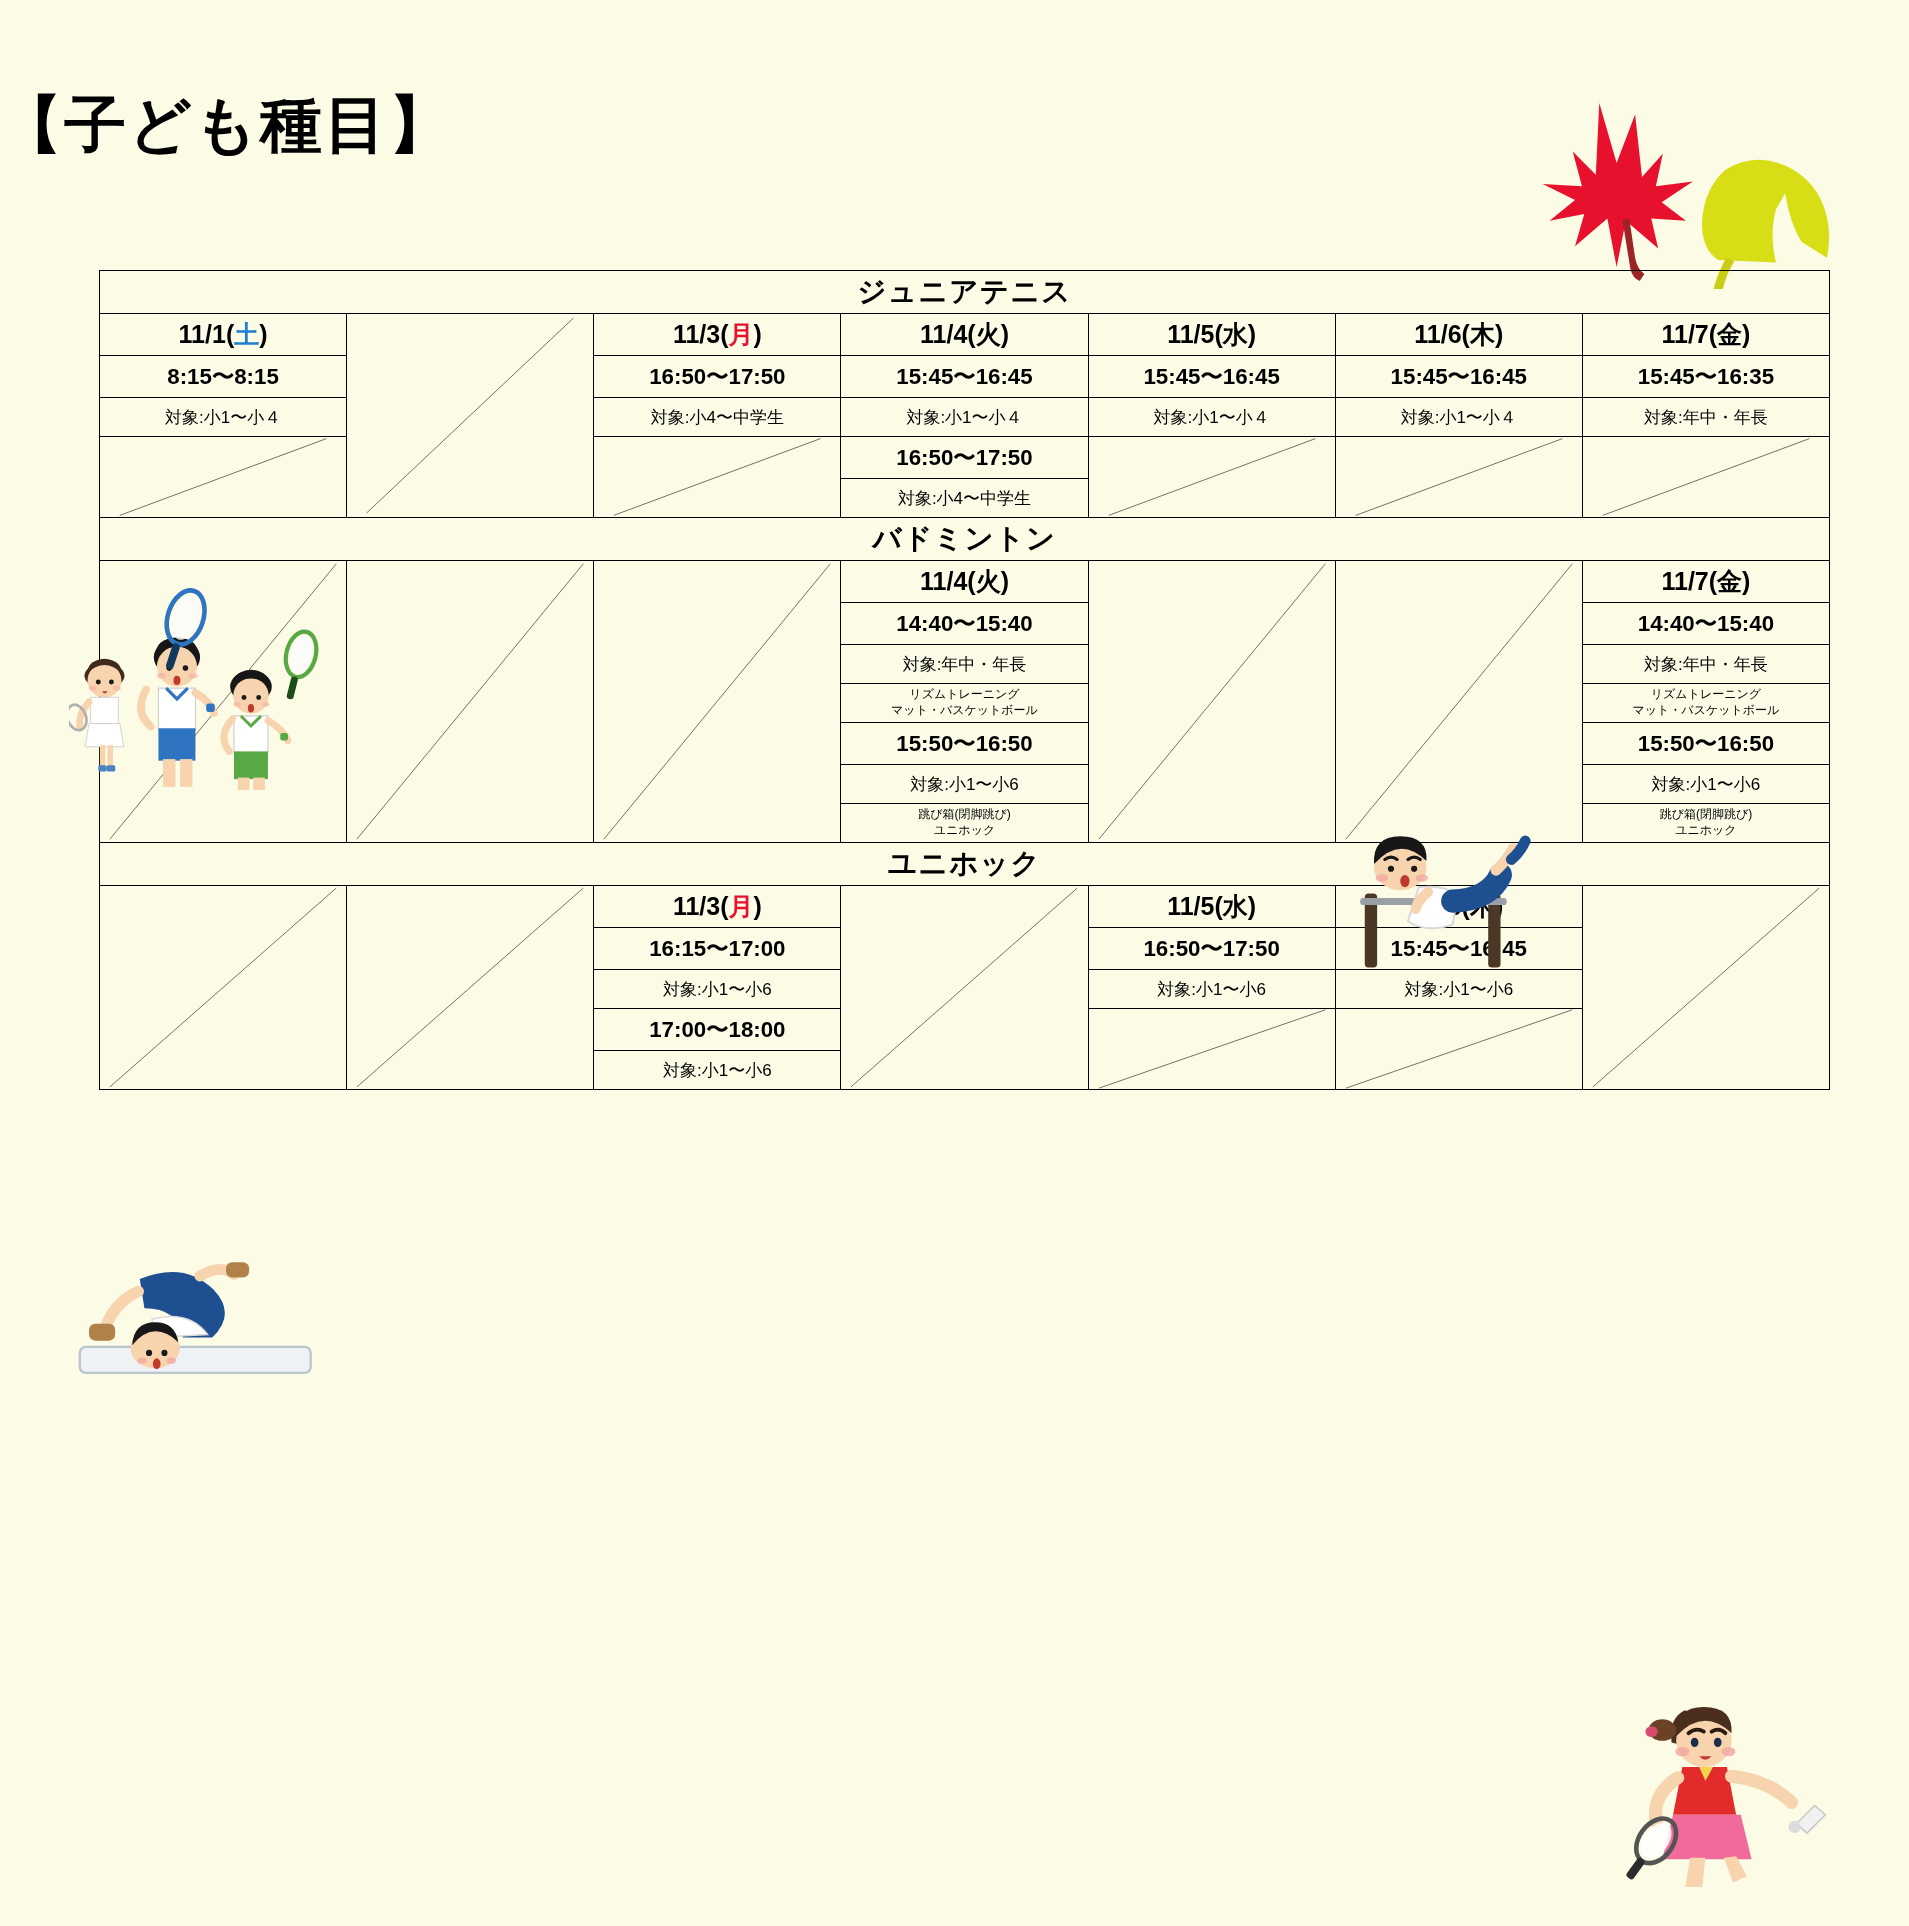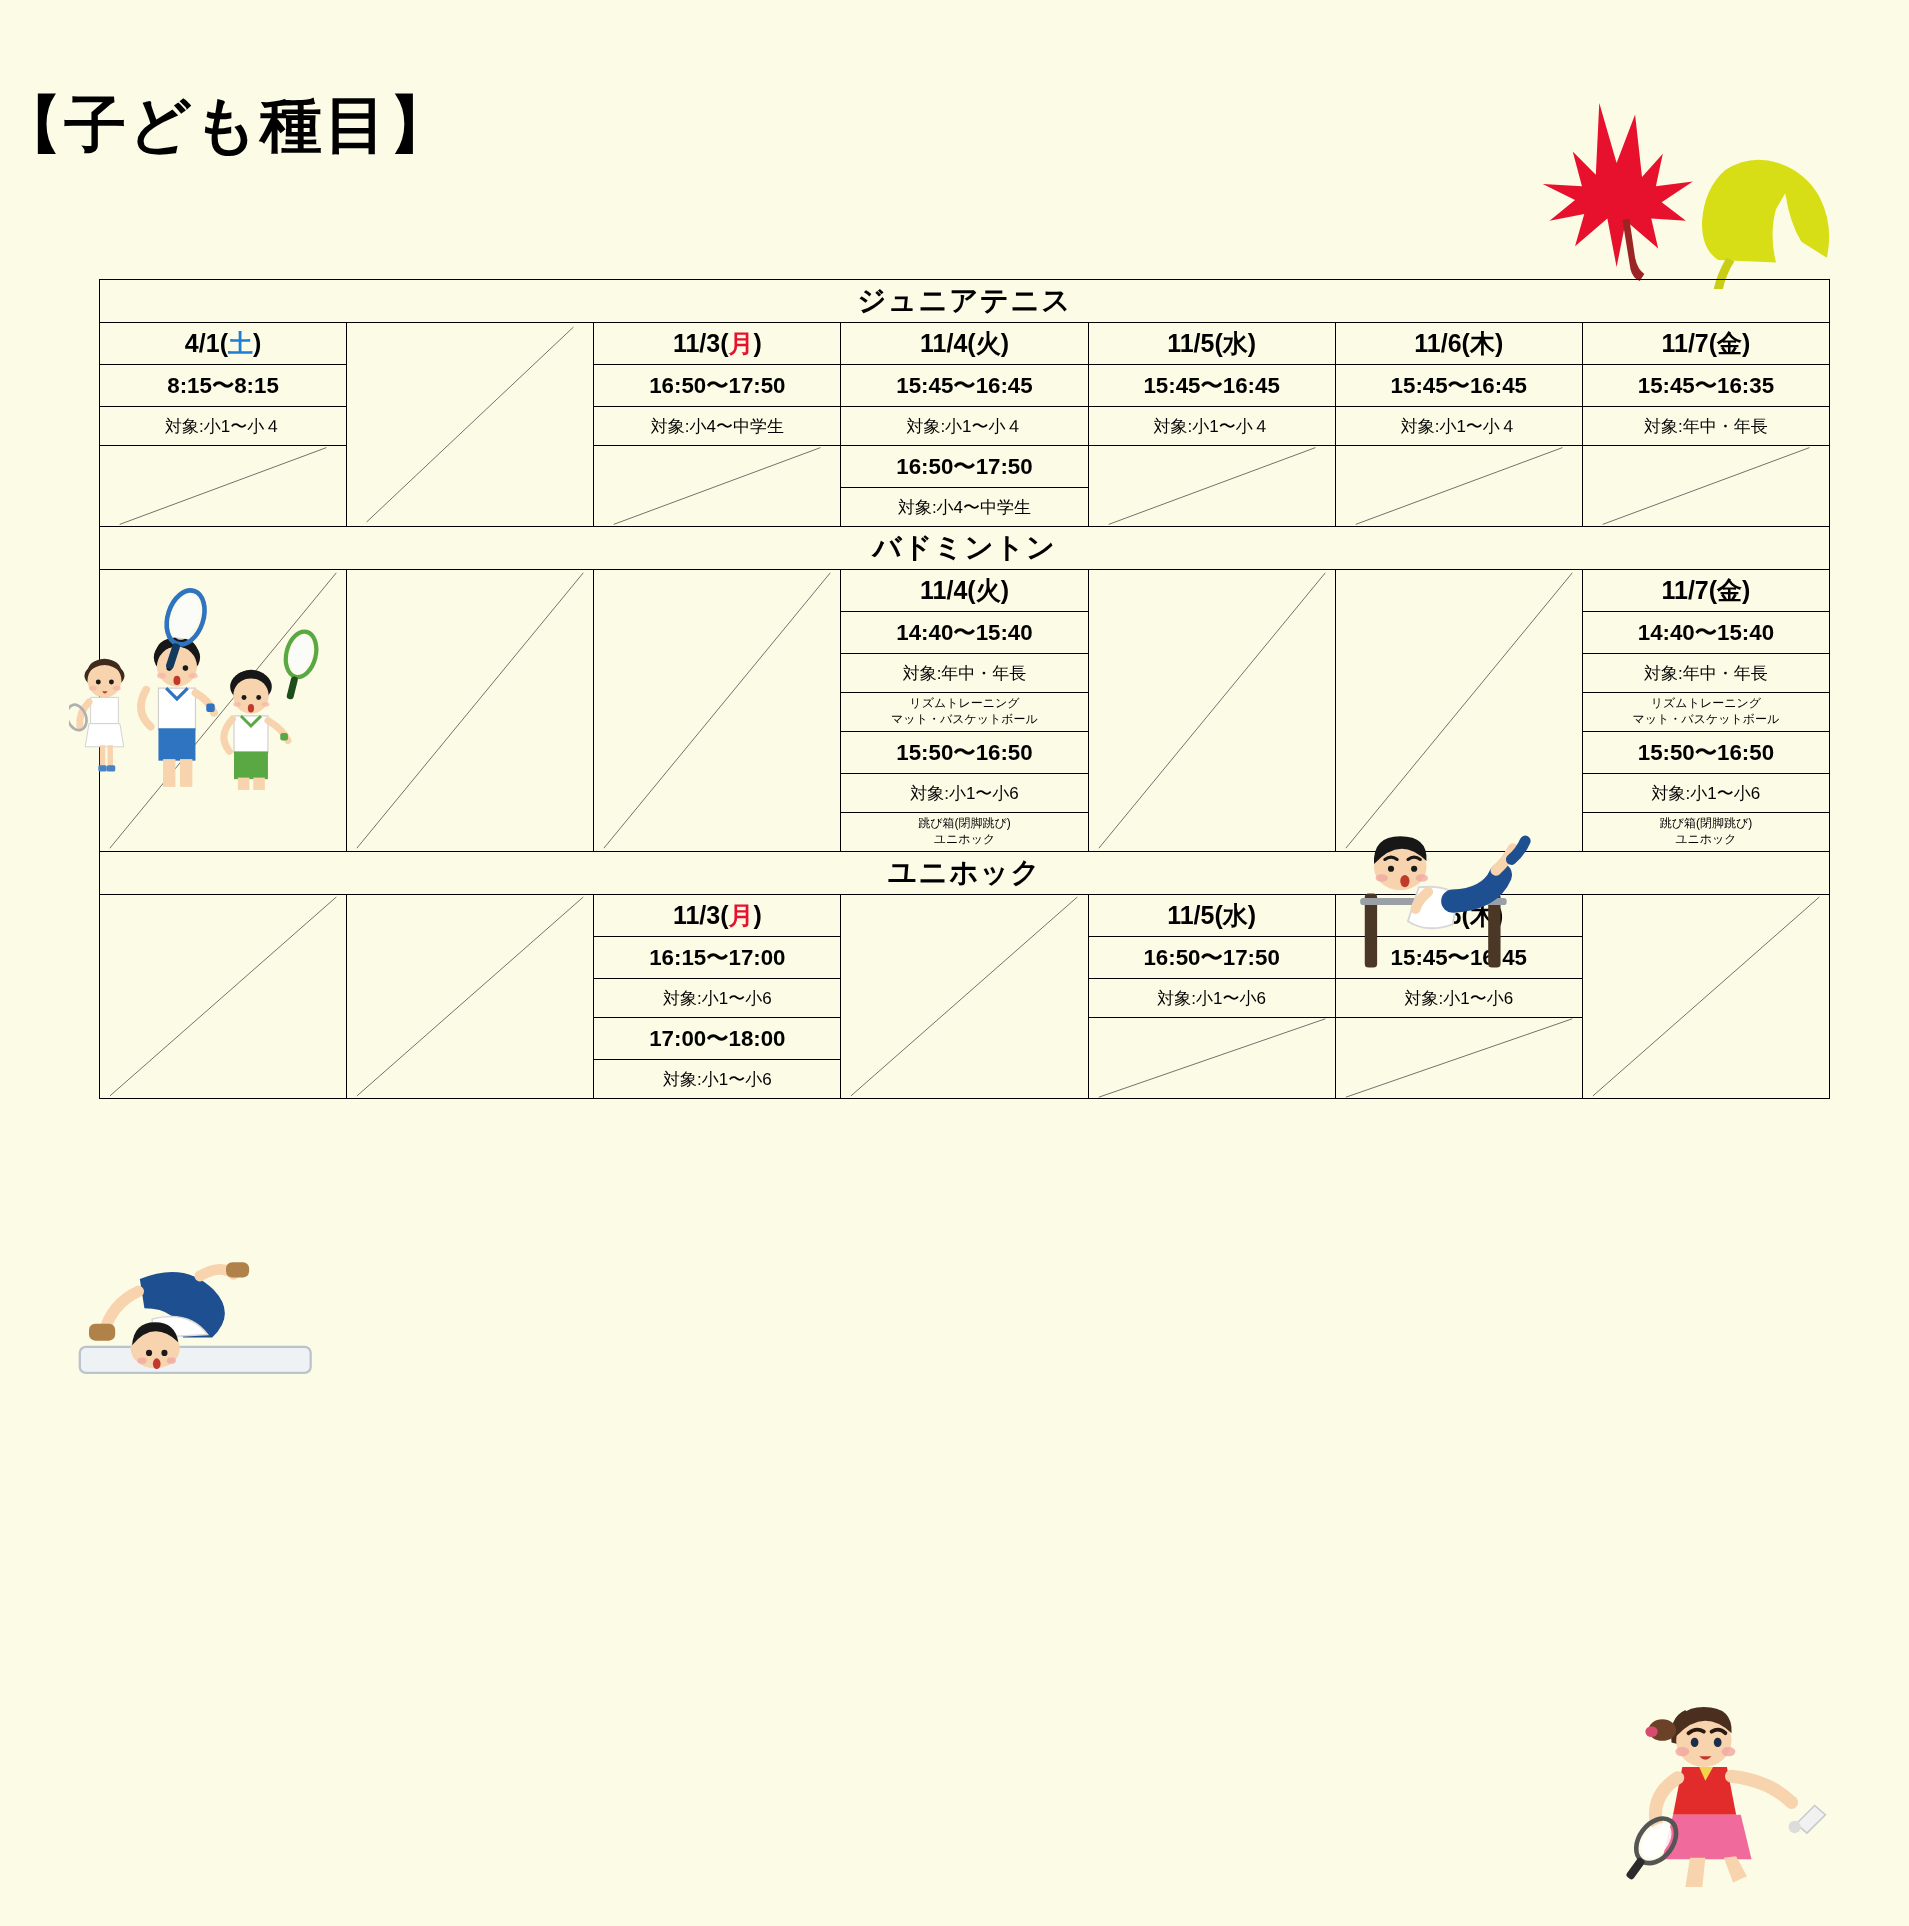--- a/index.html
+++ b/index.html
@@ -21,21 +21,20 @@
 
   
   .leaves{position:absolute;left:1487px;top:73px;width:347px;height:216px;}
 
   
   .sched{
     position:absolute;left:99px;top:270px;
     width:1731px;
     border-collapse:collapse;
     table-layout:fixed;
-    margin-top:9px;
   }
   .sched col{width:247px;}
   .sched td{
     border:1.2px solid #000;
     padding:0;
     text-align:center;
     vertical-align:middle;
     background:transparent;
     position:relative;
   }
@@ -91,21 +90,21 @@
         <col>
         <col>
         <col>
       </colgroup>
     <tbody>
 
       <tr>
         <td class="band sec-top" colspan="7">ジュニアテニス</td>
       </tr>
       <tr>
-        <td class="date"><span>4/1</span>(<span class="sat">土</span>)</td>
+        <td class="date"><span>11/1</span>(<span class="sat">土</span>)</td>
         <td class="empty" rowspan="5">
           <svg class="slash" viewBox="0 0 100 100" preserveAspectRatio="none">
               <line x1="8" y1="98" x2="92" y2="2" stroke="#000" stroke-width="0.55" vector-effect="non-scaling-stroke"></line>
             </svg>
         </td>
         <td class="date"><span>11/3</span>(<span class="hol">月</span>)</td>
         <td class="date"><span>11/4</span>(<span>火</span>)</td>
         <td class="date"><span>11/5</span>(<span>水</span>)</td>
         <td class="date"><span>11/6</span>(<span>木</span>)</td>
         <td class="date"><span>11/7</span>(<span>金</span>)</td>

